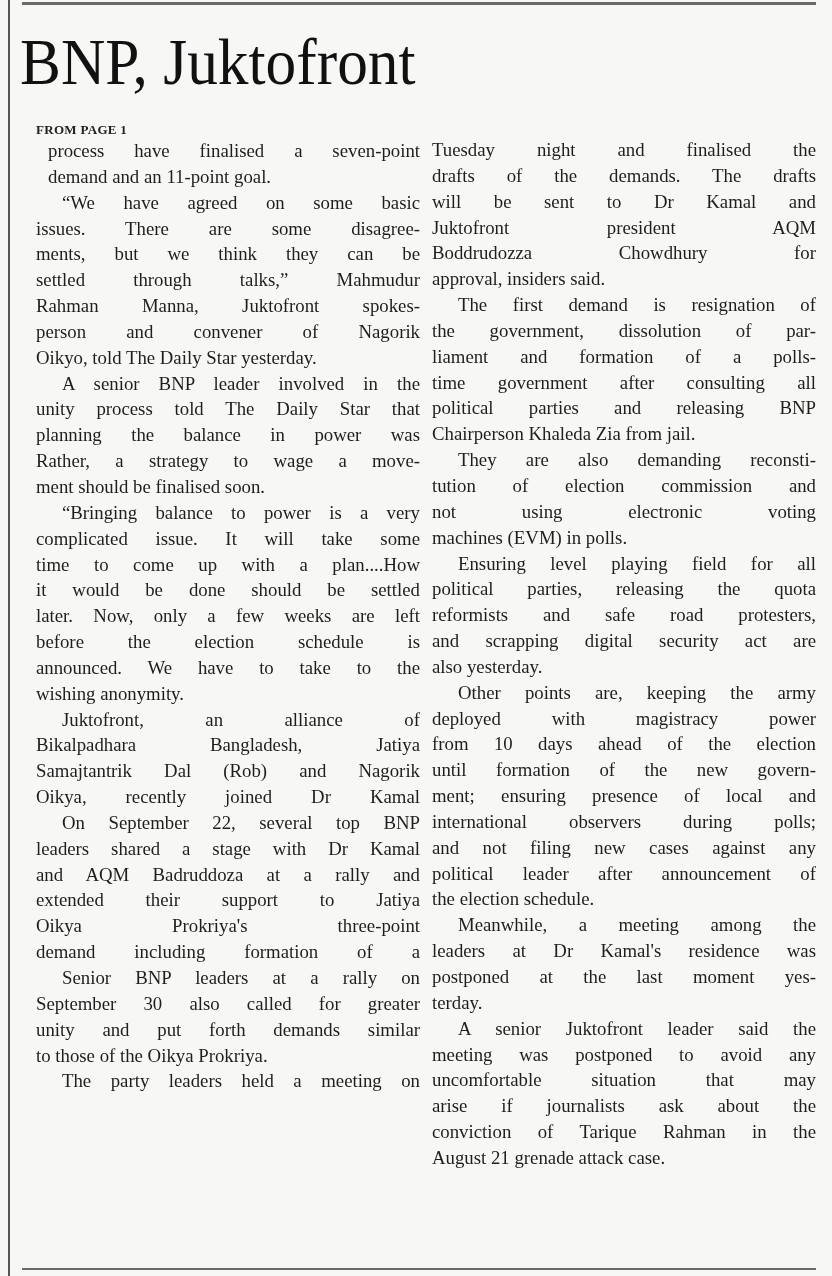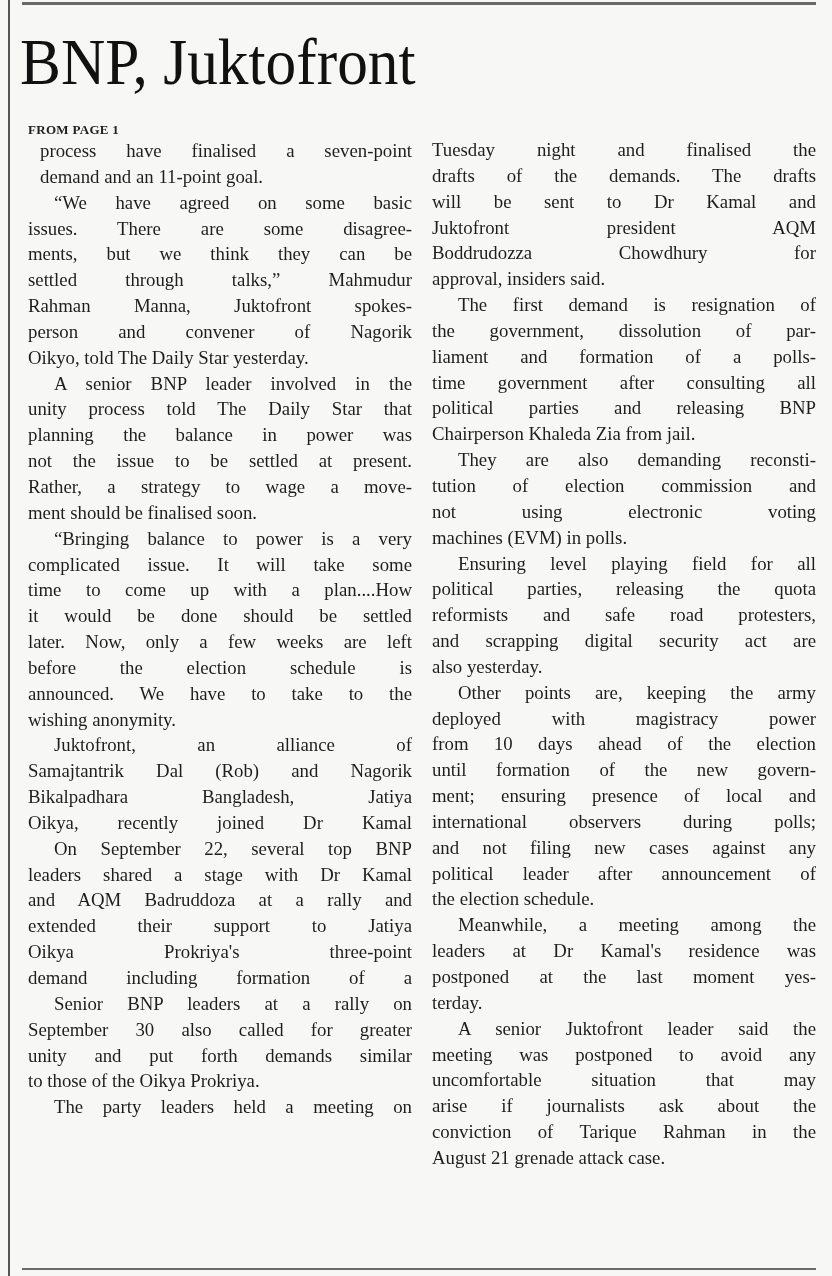--- a/index.html
+++ b/index.html
@@ -17,21 +17,21 @@
     font-family: "Liberation Serif", "DejaVu Serif", serif;
     font-size: 66px; line-height: 80px; margin: 0; font-weight: normal;
     letter-spacing: 0px; color: #111; transform: scaleX(0.93); transform-origin: left;
   }
   .col {
     position: absolute; top: 121px; width: 384px;
     font-size: 18.8px; line-height: 25.85px;
     font-family: "Liberation Serif", "DejaVu Serif", serif;
     text-align: justify;
   }
-  .col-left { left: 28px; }
+  .col-left { left: 36px; }
   .col-right { left: 432px; top: 137px; }
   .from-page {
     font-size: 13px; line-height: 17px; font-weight: bold;
     letter-spacing: 0.3px; color: #222; height: 17px;
   }
   .para { margin: 0; text-indent: 26px; }
   .para.cont { text-indent: 0; }
   .line { display: block; text-align: justify; text-align-last: justify; white-space: nowrap; height: 25.85px; }
   .line.last { text-align-last: left; }
 </style>
@@ -57,38 +57,37 @@
         <span class="line">ments, but we think they can be</span>
         <span class="line">settled through talks,” Mahmudur</span>
         <span class="line">Rahman Manna, Juktofront spokes-</span>
         <span class="line">person and convener of Nagorik</span>
         <span class="line last">Oikyo, told The Daily Star yesterday.</span>
       </div>
       <div class="para" style="text-indent: 0px;">
         <span class="line" style="padding-left: 26px;">A senior BNP leader involved in the</span>
         <span class="line">unity process told The Daily Star that</span>
         <span class="line">planning the balance in power was</span>
-        <span class="line">not the issue to be settled at present.</span>
         <span class="line">Rather, a strategy to wage a move-</span>
         <span class="line last">ment should be finalised soon.</span>
       </div>
       <div class="para" style="text-indent: 0px;">
         <span class="line" style="padding-left: 26px;">“Bringing balance to power is a very</span>
         <span class="line">complicated issue. It will take some</span>
         <span class="line">time to come up with a plan....How</span>
         <span class="line">it would be done should be settled</span>
         <span class="line">later. Now, only a few weeks are left</span>
         <span class="line">before the election schedule is</span>
         <span class="line">announced. We have to take to the</span>
         <span class="line last">wishing anonymity.</span>
       </div>
       <div class="para" style="text-indent: 0px;">
         <span class="line" style="padding-left: 26px;">Juktofront, an alliance of</span>
+        <span class="line">Bikalpadhara Bangladesh, Jatiya</span>
         <span class="line">Samajtantrik Dal (Rob) and Nagorik</span>
-        <span class="line">Bikalpadhara Bangladesh, Jatiya</span>
         <span class="line">Oikya, recently joined Dr Kamal</span>
       </div>
       <div class="para" style="text-indent: 0px;">
         <span class="line" style="padding-left: 26px;">On September 22, several top BNP</span>
         <span class="line">leaders shared a stage with Dr Kamal</span>
         <span class="line">and AQM Badruddoza at a rally and</span>
         <span class="line">extended their support to Jatiya</span>
         <span class="line">Oikya Prokriya's three-point</span>
         <span class="line">demand including formation of a</span>
       </div>

